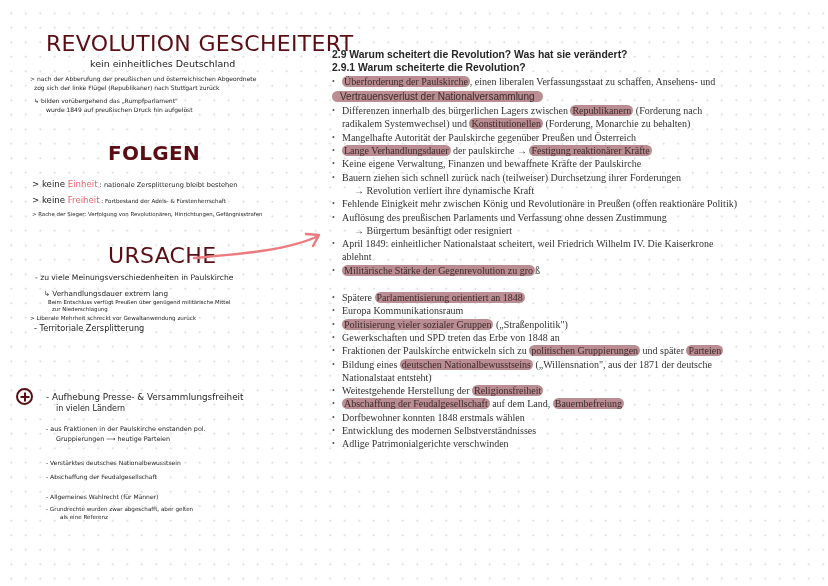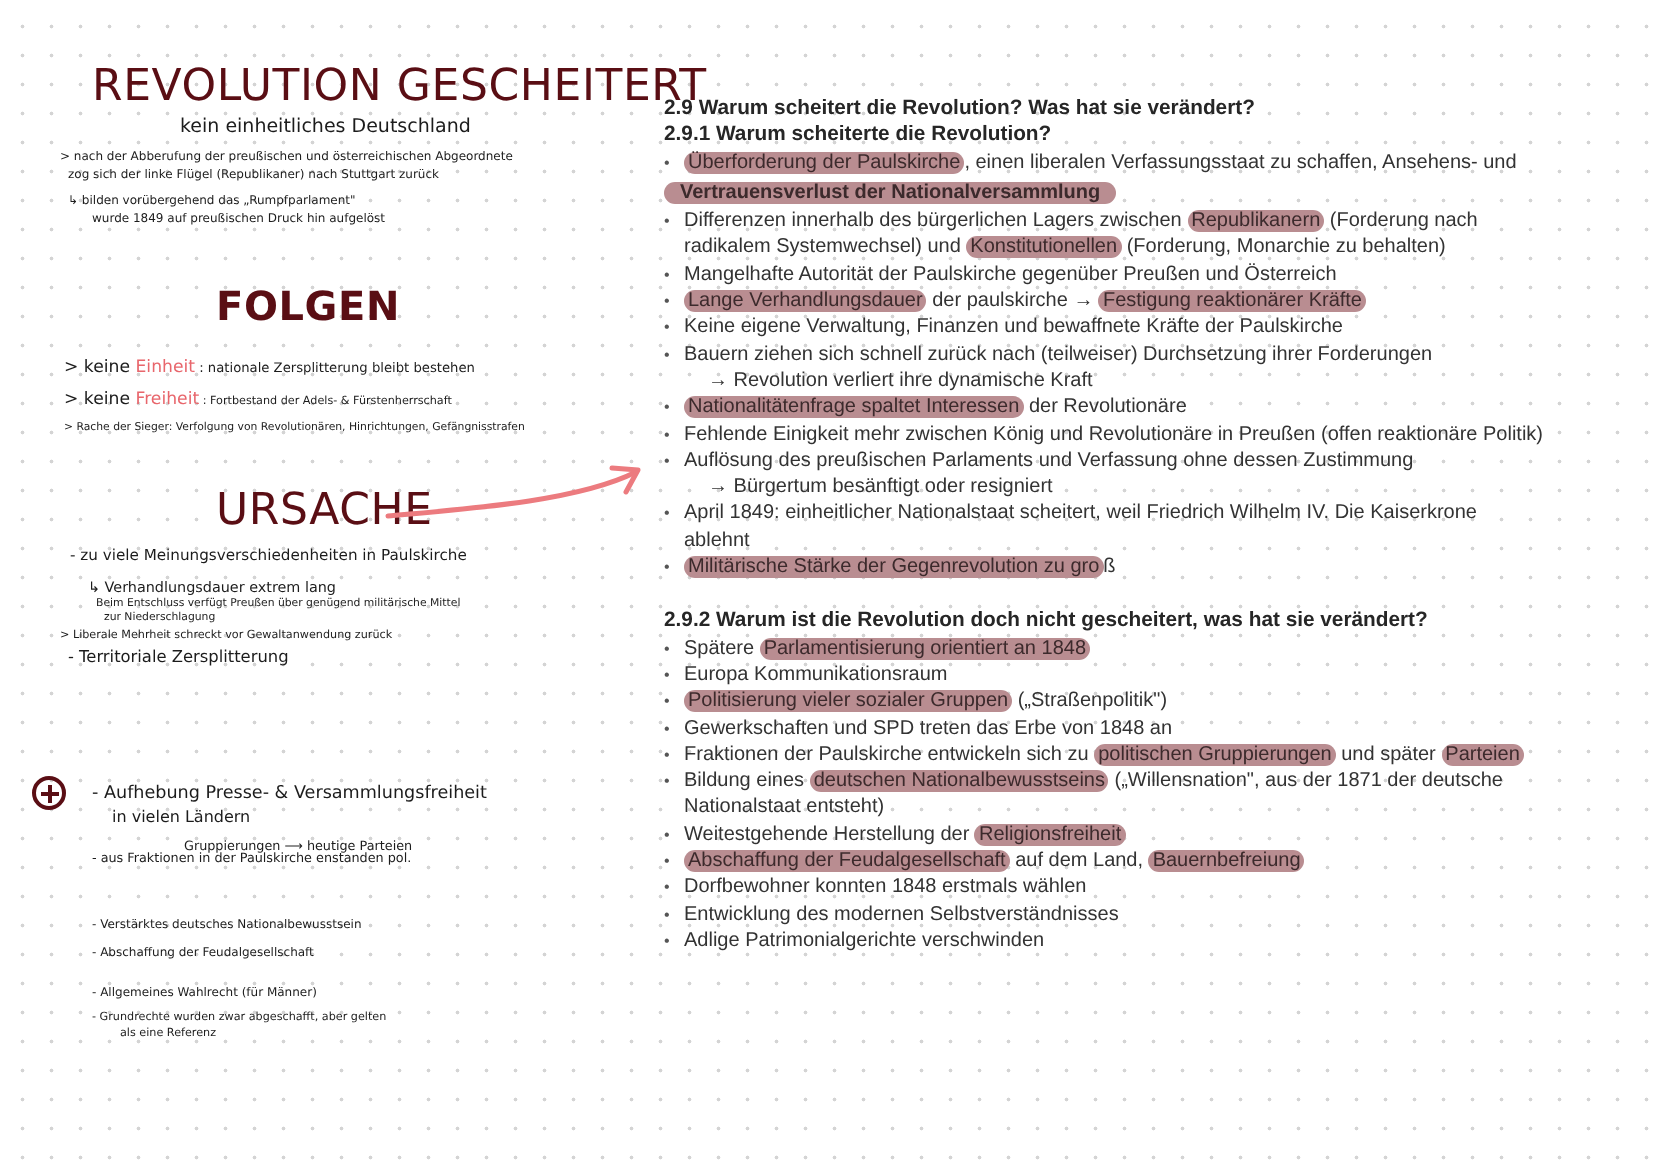--- a/index.html
+++ b/index.html
@@ -14,21 +14,21 @@
   }
   .hand { font-family: "DejaVu Sans", sans-serif; color:#1c1c1c; position:absolute; white-space:nowrap; }
   .h-title { position:absolute; color:#5a0e14; font-family:"DejaVu Sans", sans-serif; letter-spacing:0.3px; }
   .red { color:#e8666c; }
   .note { font-size:7.2px; }
   .note-s { font-size:6px; }
   .note-m { font-size:8.6px; }
 
   #doc { position:absolute; left:332px; top:48px; width:490px; font-size:10px; line-height:13.3px; color:#333; }
   #doc .hd { font-weight:bold; font-size:10.4px; color:#262626; }
-  #doc .bl { position:relative; padding-left:10px; }
+  #doc .bl { position:relative; padding-left:10px;font-family:Liberation Serif, serif; }
   #doc .bl::before { content:"•"; position:absolute; left:0; top:0; color:#555; font-size:8px; }
   #doc .ind { padding-left:12px; }
   .hl { background:#b98d91; border-radius:7px; padding:0 2px; color:#3c2a2c; }
   .gap { height:14px; }
 
   .plus-icon {
     position:absolute; left:16px; top:388px; width:17px; height:17px;
     border:2px solid #5a0e14; border-radius:50%; box-sizing:border-box;
   }
   .plus-icon::before, .plus-icon::after {
@@ -68,49 +68,47 @@
   <div class="hand note" style="left:44px;top:289px;">↳ Verhandlungsdauer extrem lang</div>
   <div class="hand" style="left:48px;top:299px;font-size:5.4px;">Beim Entschluss verfügt Preußen über genügend militärische Mittel</div>
   <div class="hand" style="left:52px;top:306px;font-size:5.4px;">zur Niederschlagung</div>
   <div class="hand" style="left:30px;top:315px;font-size:5.6px;">&gt; Liberale Mehrheit schreckt vor Gewaltanwendung zurück</div>
   <div class="hand note" style="left:34px;top:323px;font-size:8.2px;">- Territoriale Zersplitterung</div>
 
   <div class="plus-icon"></div>
   <div class="hand" style="left:46px;top:392px;font-size:8.8px;text-align:right;">- Aufhebung Presse- &amp; Versammlungsfreiheit</div>
   <div class="hand" style="left:56px;top:404px;font-size:8px;">in vielen Ländern</div>
   <div class="hand" style="left:46px;top:425px;font-size:6.4px;">- aus Fraktionen in der Paulskirche enstanden pol.</div>
-  <div class="hand" style="left:56px;top:419px;font-size:6.4px;margin-left:36px;">Gruppierungen ⟶ heutige Parteien</div>
+  <div class="hand" style="left:56px;top:435px;font-size:6.4px;">Gruppierungen ⟶ heutige Parteien</div>
   <div class="hand" style="left:46px;top:459px;font-size:6px;">- Verstärktes deutsches Nationalbewusstsein</div>
   <div class="hand" style="left:46px;top:473px;font-size:6px;">- Abschaffung der Feudalgesellschaft</div>
   <div class="hand" style="left:46px;top:493px;font-size:6px;">- Allgemeines Wahlrecht (für Männer)</div>
   <div class="hand" style="left:46px;top:506px;font-size:5.6px;">- Grundrechte wurden zwar abgeschafft, aber gelten</div>
   <div class="hand" style="left:60px;top:514px;font-size:5.6px;">als eine Referenz</div>
 </div>
 
 <div id="doc">
   <div class="hd">2.9 Warum scheitert die Revolution? Was hat sie verändert?</div>
   <div class="hd">2.9.1 Warum scheiterte die Revolution?</div>
 
   <div class="bl"><span class="hl">Überforderung der Paulskirche</span><span>, einen liberalen Verfassungsstaat zu schaffen, Ansehens- und</span></div>
-  <div style="padding-left:0px;margin:2px 0 1px;"><span class="hl" style="padding:0 8px;font-weight:bold;">Vertrauensverlust der Nationalversammlung</span></div>
+  <div style="padding-left:0px;margin:2px 0 1px;"><span class="hl" style="padding:0 8px;">Vertrauensverlust der Nationalversammlung</span></div>
 
   <div class="bl"><span>Differenzen innerhalb des bürgerlichen Lagers zwischen </span><span class="hl">Republikanern</span><span> (Forderung nach</span><br><span>radikalem Systemwechsel) und </span><span class="hl">Konstitutionellen</span><span> (Forderung, Monarchie zu behalten)</span></div>
 
   <div class="bl">Mangelhafte Autorität der Paulskirche gegenüber Preußen und Österreich</div>
   <div class="bl"><span class="hl">Lange Verhandlungsdauer</span><span> der paulskirche → </span><span class="hl">Festigung reaktionärer Kräfte</span></div>
   <div class="bl">Keine eigene Verwaltung, Finanzen und bewaffnete Kräfte der Paulskirche</div>
   <div class="bl"><span>Bauern ziehen sich schnell zurück nach (teilweiser) Durchsetzung ihrer Forderungen</span><br><span class="ind">→ Revolution verliert ihre dynamische Kraft</span></div>
-  <div class="bl"><span class="hl">Nationalitätenfrage spaltet Interessen</span><span> der Revolutionäre</span></div>
   <div class="bl">Fehlende Einigkeit mehr zwischen König und Revolutionäre in Preußen (offen reaktionäre Politik)</div>
   <div class="bl"><span>Auflösung des preußischen Parlaments und Verfassung ohne dessen Zustimmung</span><br><span class="ind">→ Bürgertum besänftigt oder resigniert</span></div>
   <div class="bl"><span>April 1849: einheitlicher Nationalstaat scheitert, weil Friedrich Wilhelm IV. Die Kaiserkrone</span><br><span>ablehnt</span></div>
   <div class="bl"><span class="hl">Militärische Stärke der Gegenrevolution zu gro</span><span>ß</span></div>
 
   <div class="gap"></div>
-  <div class="hd">2.9.2 Warum ist die Revolution doch nicht gescheitert, was hat sie verändert?</div>
   <div class="bl"><span>Spätere </span><span class="hl">Parlamentisierung orientiert an 1848</span></div>
   <div class="bl">Europa Kommunikationsraum</div>
   <div class="bl"><span class="hl">Politisierung vieler sozialer Gruppen</span><span> („Straßenpolitik")</span></div>
   <div class="bl">Gewerkschaften und SPD treten das Erbe von 1848 an</div>
   <div class="bl"><span>Fraktionen der Paulskirche entwickeln sich zu </span><span class="hl">politischen Gruppierungen</span><span> und später </span><span class="hl">Parteien</span></div>
   <div class="bl"><span>Bildung eines </span><span class="hl">deutschen Nationalbewusstseins</span><span> („Willensnation", aus der 1871 der deutsche</span><br><span>Nationalstaat entsteht)</span></div>
   <div class="bl"><span>Weitestgehende Herstellung der </span><span class="hl">Religionsfreiheit</span></div>
   <div class="bl"><span class="hl">Abschaffung der Feudalgesellschaft</span><span> auf dem Land, </span><span class="hl">Bauernbefreiung</span></div>
   <div class="bl"> Dorfbewohner konnten 1848 erstmals wählen</div>
   <div class="bl">Entwicklung des modernen Selbstverständnisses</div>

